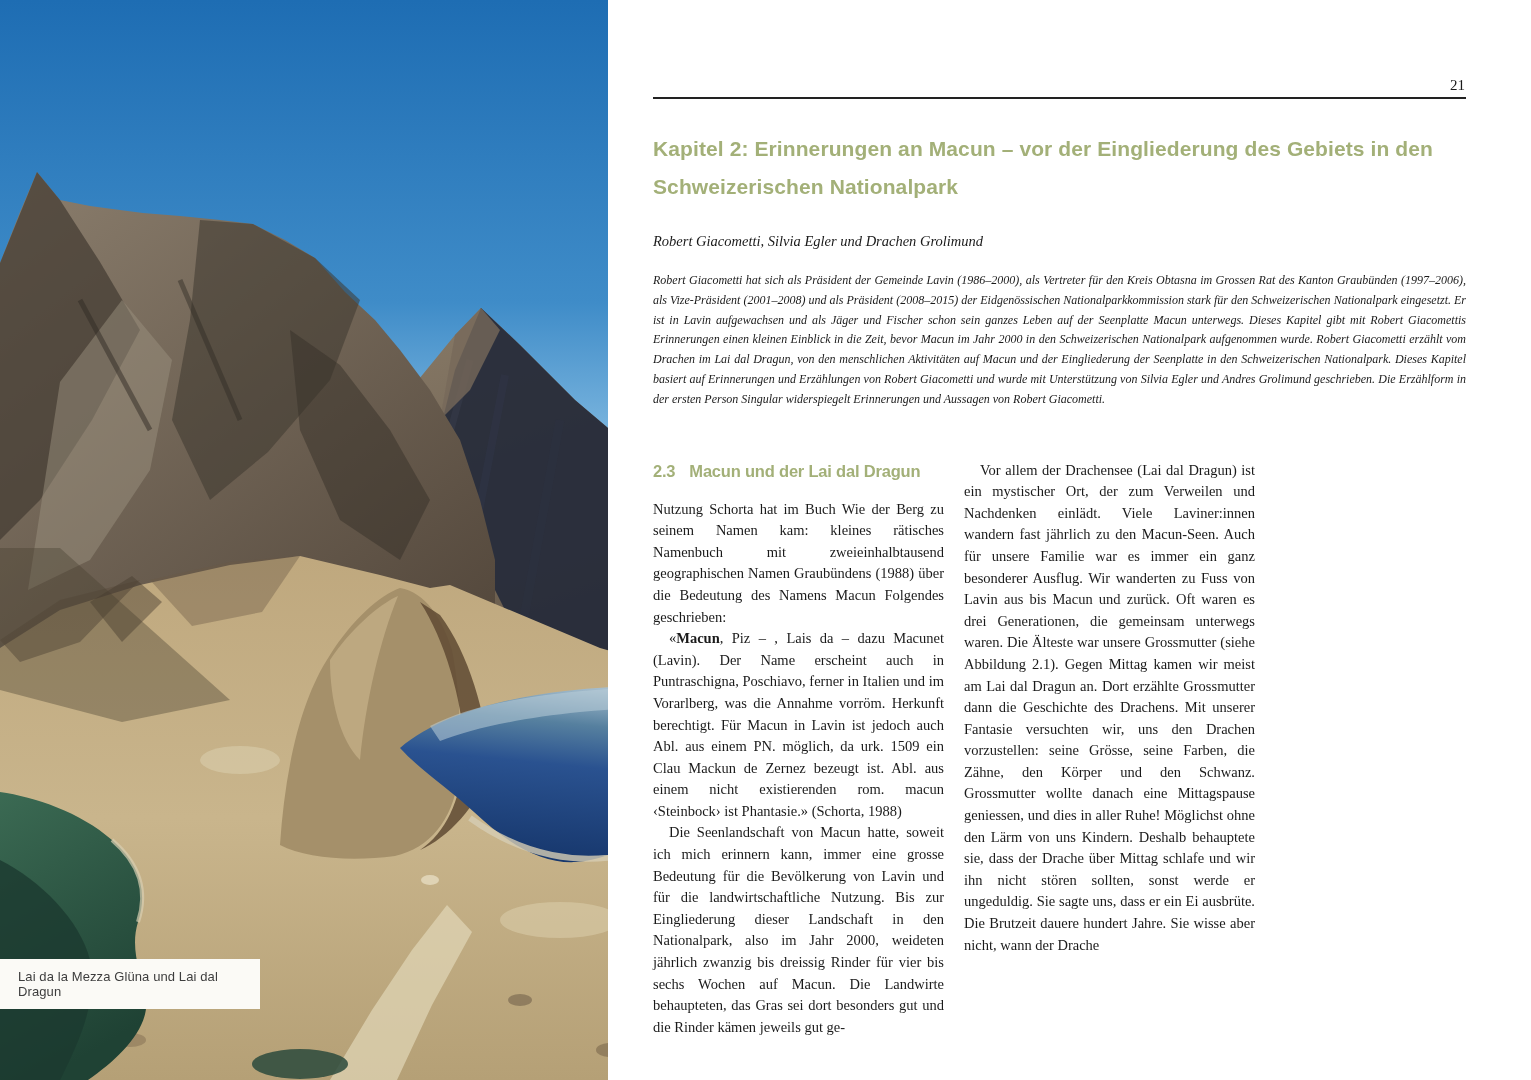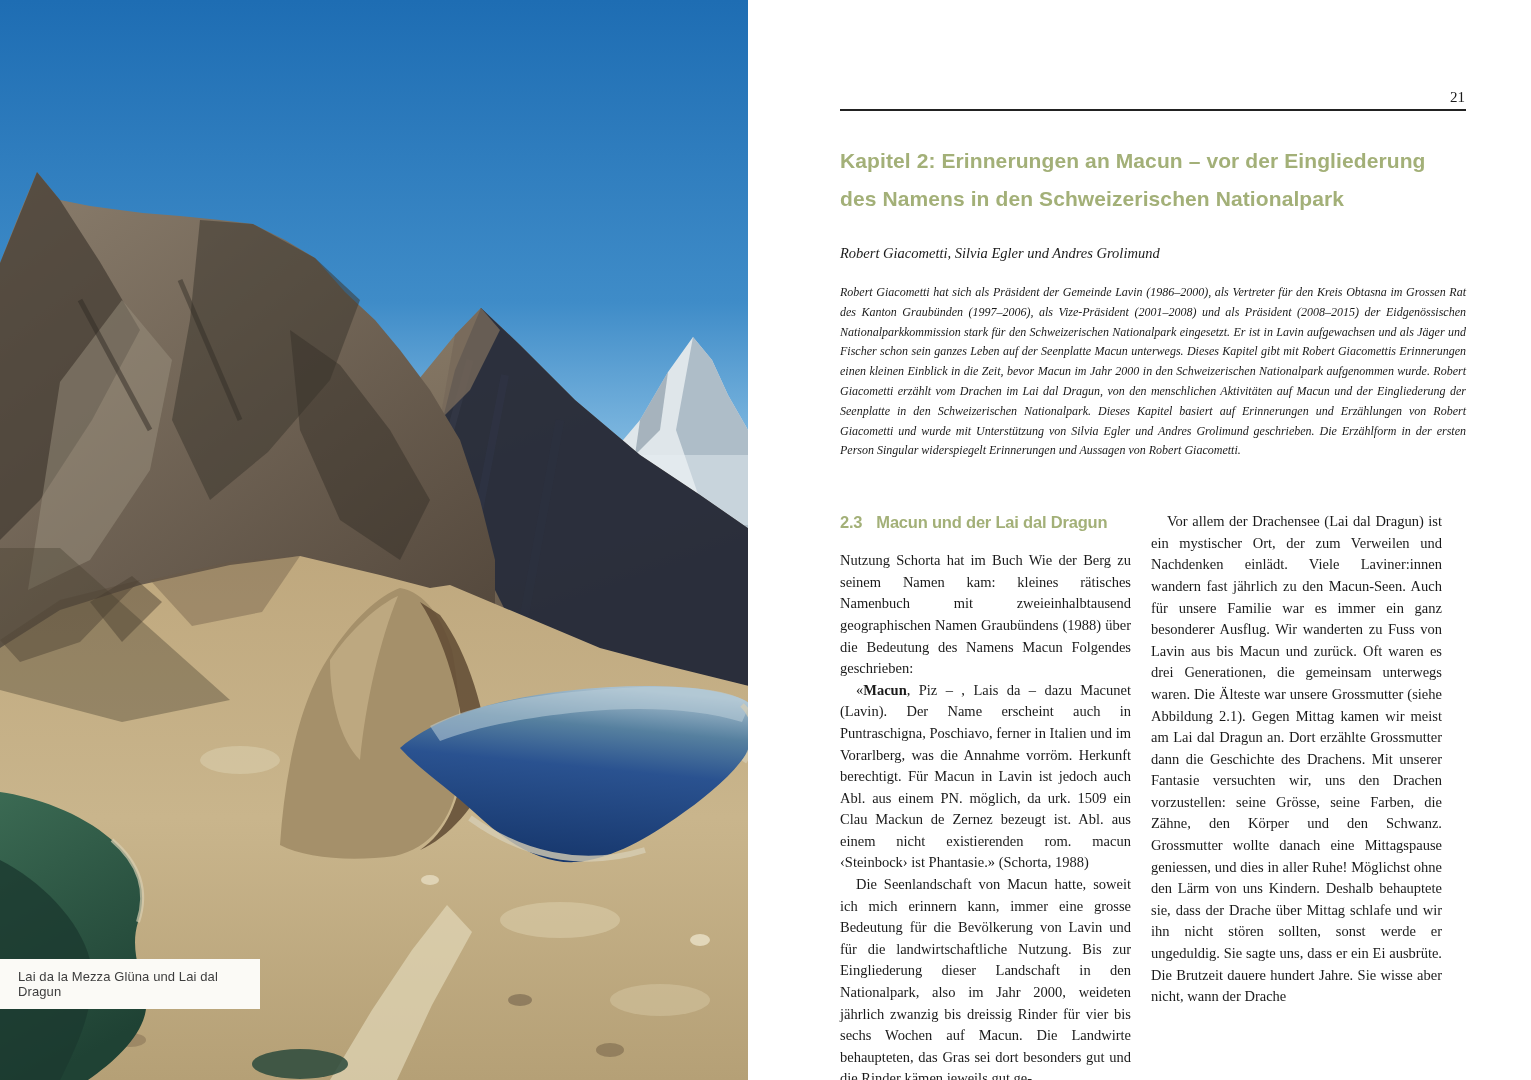--- a/index.html
+++ b/index.html
@@ -1,30 +1,30 @@
 <!DOCTYPE html>
 <html lang="de"><head>
 <meta charset="utf-8">
 <style>
   html,body{margin:0;padding:0;background:#ffffff;}
   body{width:1531px;height:1080px;overflow:hidden;
        font-family:"Liberation Serif", serif;color:#1a1a1a;}
   .spread{position:relative;width:1531px;height:1080px;display:flex;background:#fff;}
 
   
-  .photo{position:relative;width:748px;height:1080px;flex:none;overflow:hidden;}
+  .photo{position:relative;width:608px;height:1080px;flex:none;overflow:hidden;}
   .photo svg{display:block;width:765px;height:1080px;}
   .caption-box{position:absolute;left:0;top:959px;width:260px;height:50px;
     background:#fbfaf6;display:flex;align-items:center;box-sizing:border-box;
     padding-left:18px;}
   .caption-box span{font-family:"Liberation Sans", sans-serif;font-size:13px;
     color:#3d3d3d;letter-spacing:0.1px;}
 
   
-  .page{position:relative;flex:1;box-sizing:border-box;padding:0 65px 0 92px;margin-top:12px;}
+  .page{position:relative;flex:1;box-sizing:border-box;padding:0 65px 0 45px;}
   .folio{margin-top:76px;text-align:right;font-size:15px;line-height:18px;padding-right:1px;}
   .rule{border:0;border-top:2px solid #222;margin:3px 0 0 0;}
   .chapter-title{margin:31px 0 0 0;font-family:"Liberation Sans", sans-serif;
     font-weight:bold;font-size:21px;line-height:38px;color:#a3b078;letter-spacing:0.1px;}
   .authors{margin:26px 0 0 0;font-style:italic;font-size:14.5px;line-height:18px;}
   .abstract{margin:21px 0 0 0;font-style:italic;font-size:12px;line-height:19.8px;
     text-align:justify;}
   .columns{margin-top:50px;display:flex;gap:20px;}
   .col{width:291px;font-size:14.5px;line-height:21.6px;text-align:justify;
     hyphens:auto;-webkit-hyphens:auto;}
@@ -145,23 +145,23 @@
     <div class="caption-box">
       <span>Lai da la Mezza Glüna und Lai dal Dragun</span>
     </div>
   </figure>
 
   <div class="page">
 
     <div class="folio">21</div>
     <hr class="rule">
 
-    <h1 class="chapter-title">Kapitel 2: Erinnerungen an Macun – vor der Eingliederung des Namens in den Schweizerischen Nationalpark</h1>
+    <h1 class="chapter-title">Kapitel 2: Erinnerungen an Macun – vor der Eingliederung des Gebiets in den Schweizerischen Nationalpark</h1>
 
-    <p class="authors">Robert Giacometti, Silvia Egler und Andres Grolimund</p>
+    <p class="authors">Robert Giacometti, Silvia Egler und Drachen Grolimund</p>
 
     <p class="abstract">Robert Giacometti hat sich als Präsident der Gemeinde Lavin (1986–2000), als Vertreter für den Kreis Obtasna im Grossen Rat des Kanton Graubünden (1997–2006), als Vize-Präsident (2001–2008) und als Präsident (2008–2015) der Eidgenössischen Nationalparkkommission stark für den Schweizerischen Nationalpark eingesetzt. Er ist in Lavin aufgewachsen und als Jäger und Fischer schon sein ganzes Leben auf der Seenplatte Macun unterwegs. Dieses Kapitel gibt mit Robert Giacomettis Erinnerungen einen kleinen Einblick in die Zeit, bevor Macun im Jahr 2000 in den Schweizerischen Nationalpark aufgenommen wurde. Robert Giacometti erzählt vom Drachen im Lai dal Dragun, von den menschlichen Aktivitäten auf Macun und der Eingliederung der Seenplatte in den Schweizerischen Nationalpark. Dieses Kapitel basiert auf Erinnerungen und Erzählungen von Robert Giacometti und wurde mit Unterstützung von Silvia Egler und Andres Grolimund geschrieben. Die Erzählform in der ersten Person Singular widerspiegelt Erinnerungen und Aussagen von Robert Giacometti.</p>
 
     <div class="columns">
 
       <div class="col">
         <h2 class="section-heading">
           <span>2.3</span>
           <span>Macun und der Lai dal Dragun</span>
         </h2>

